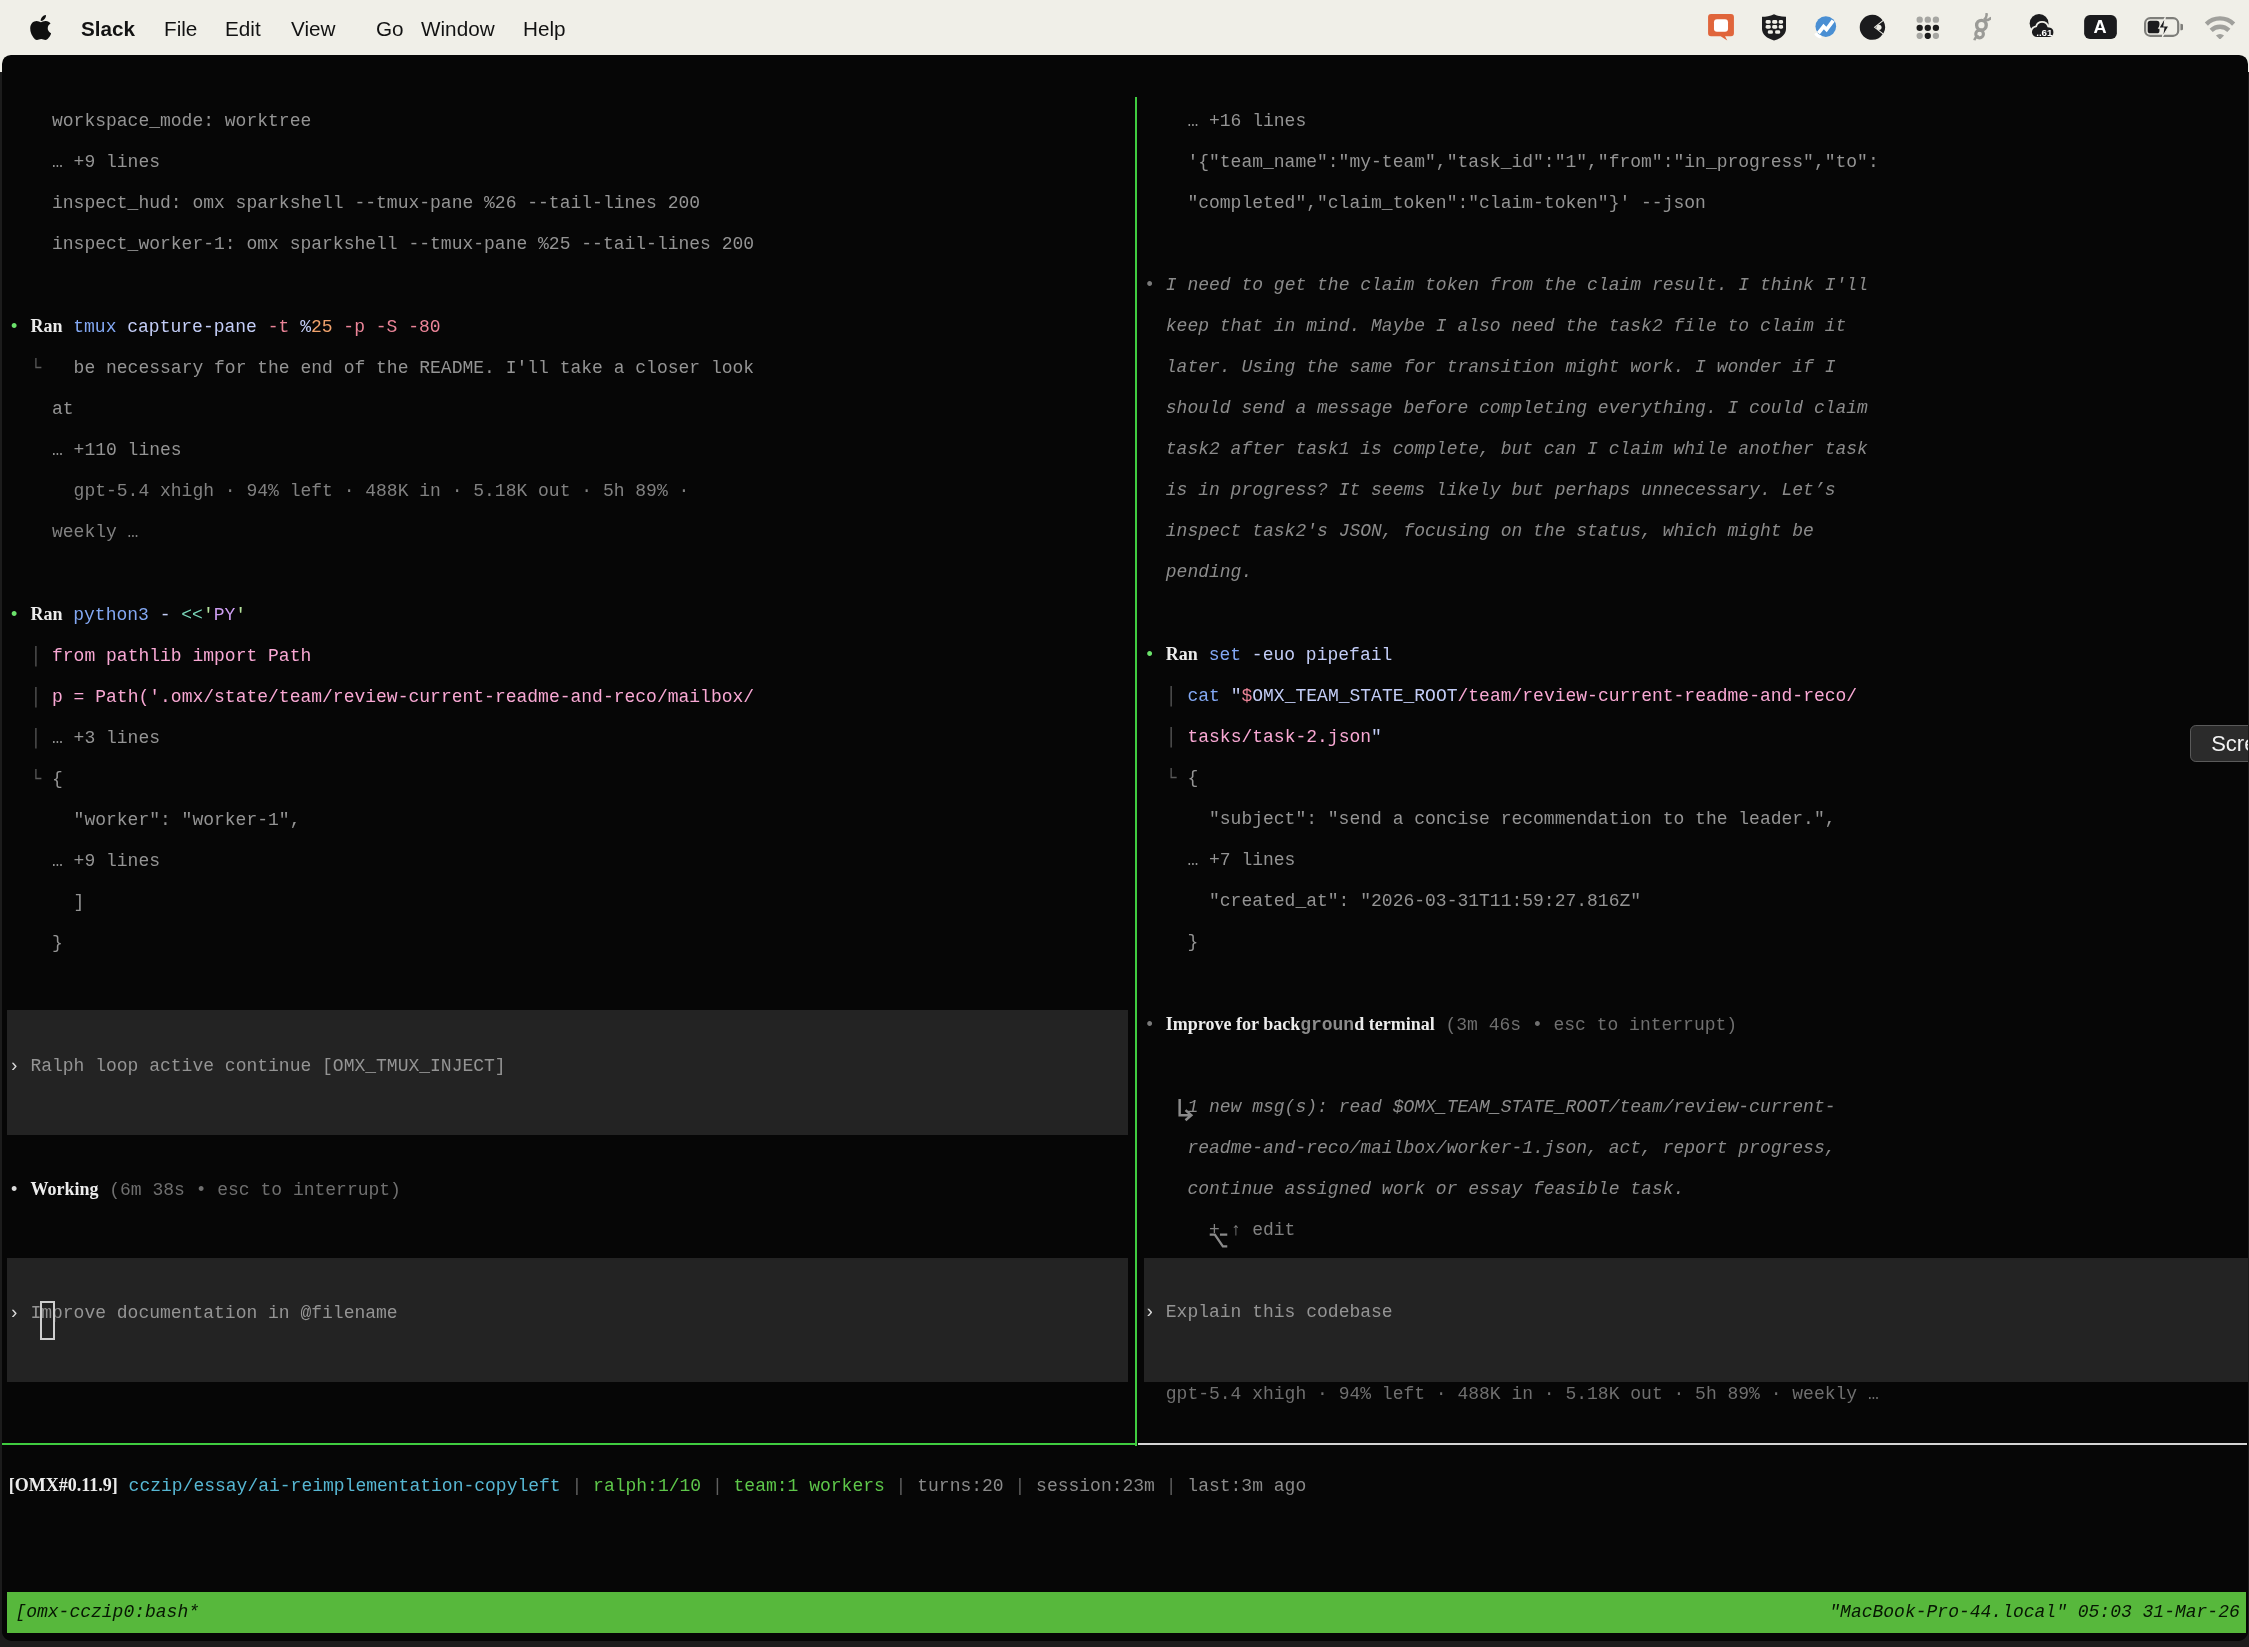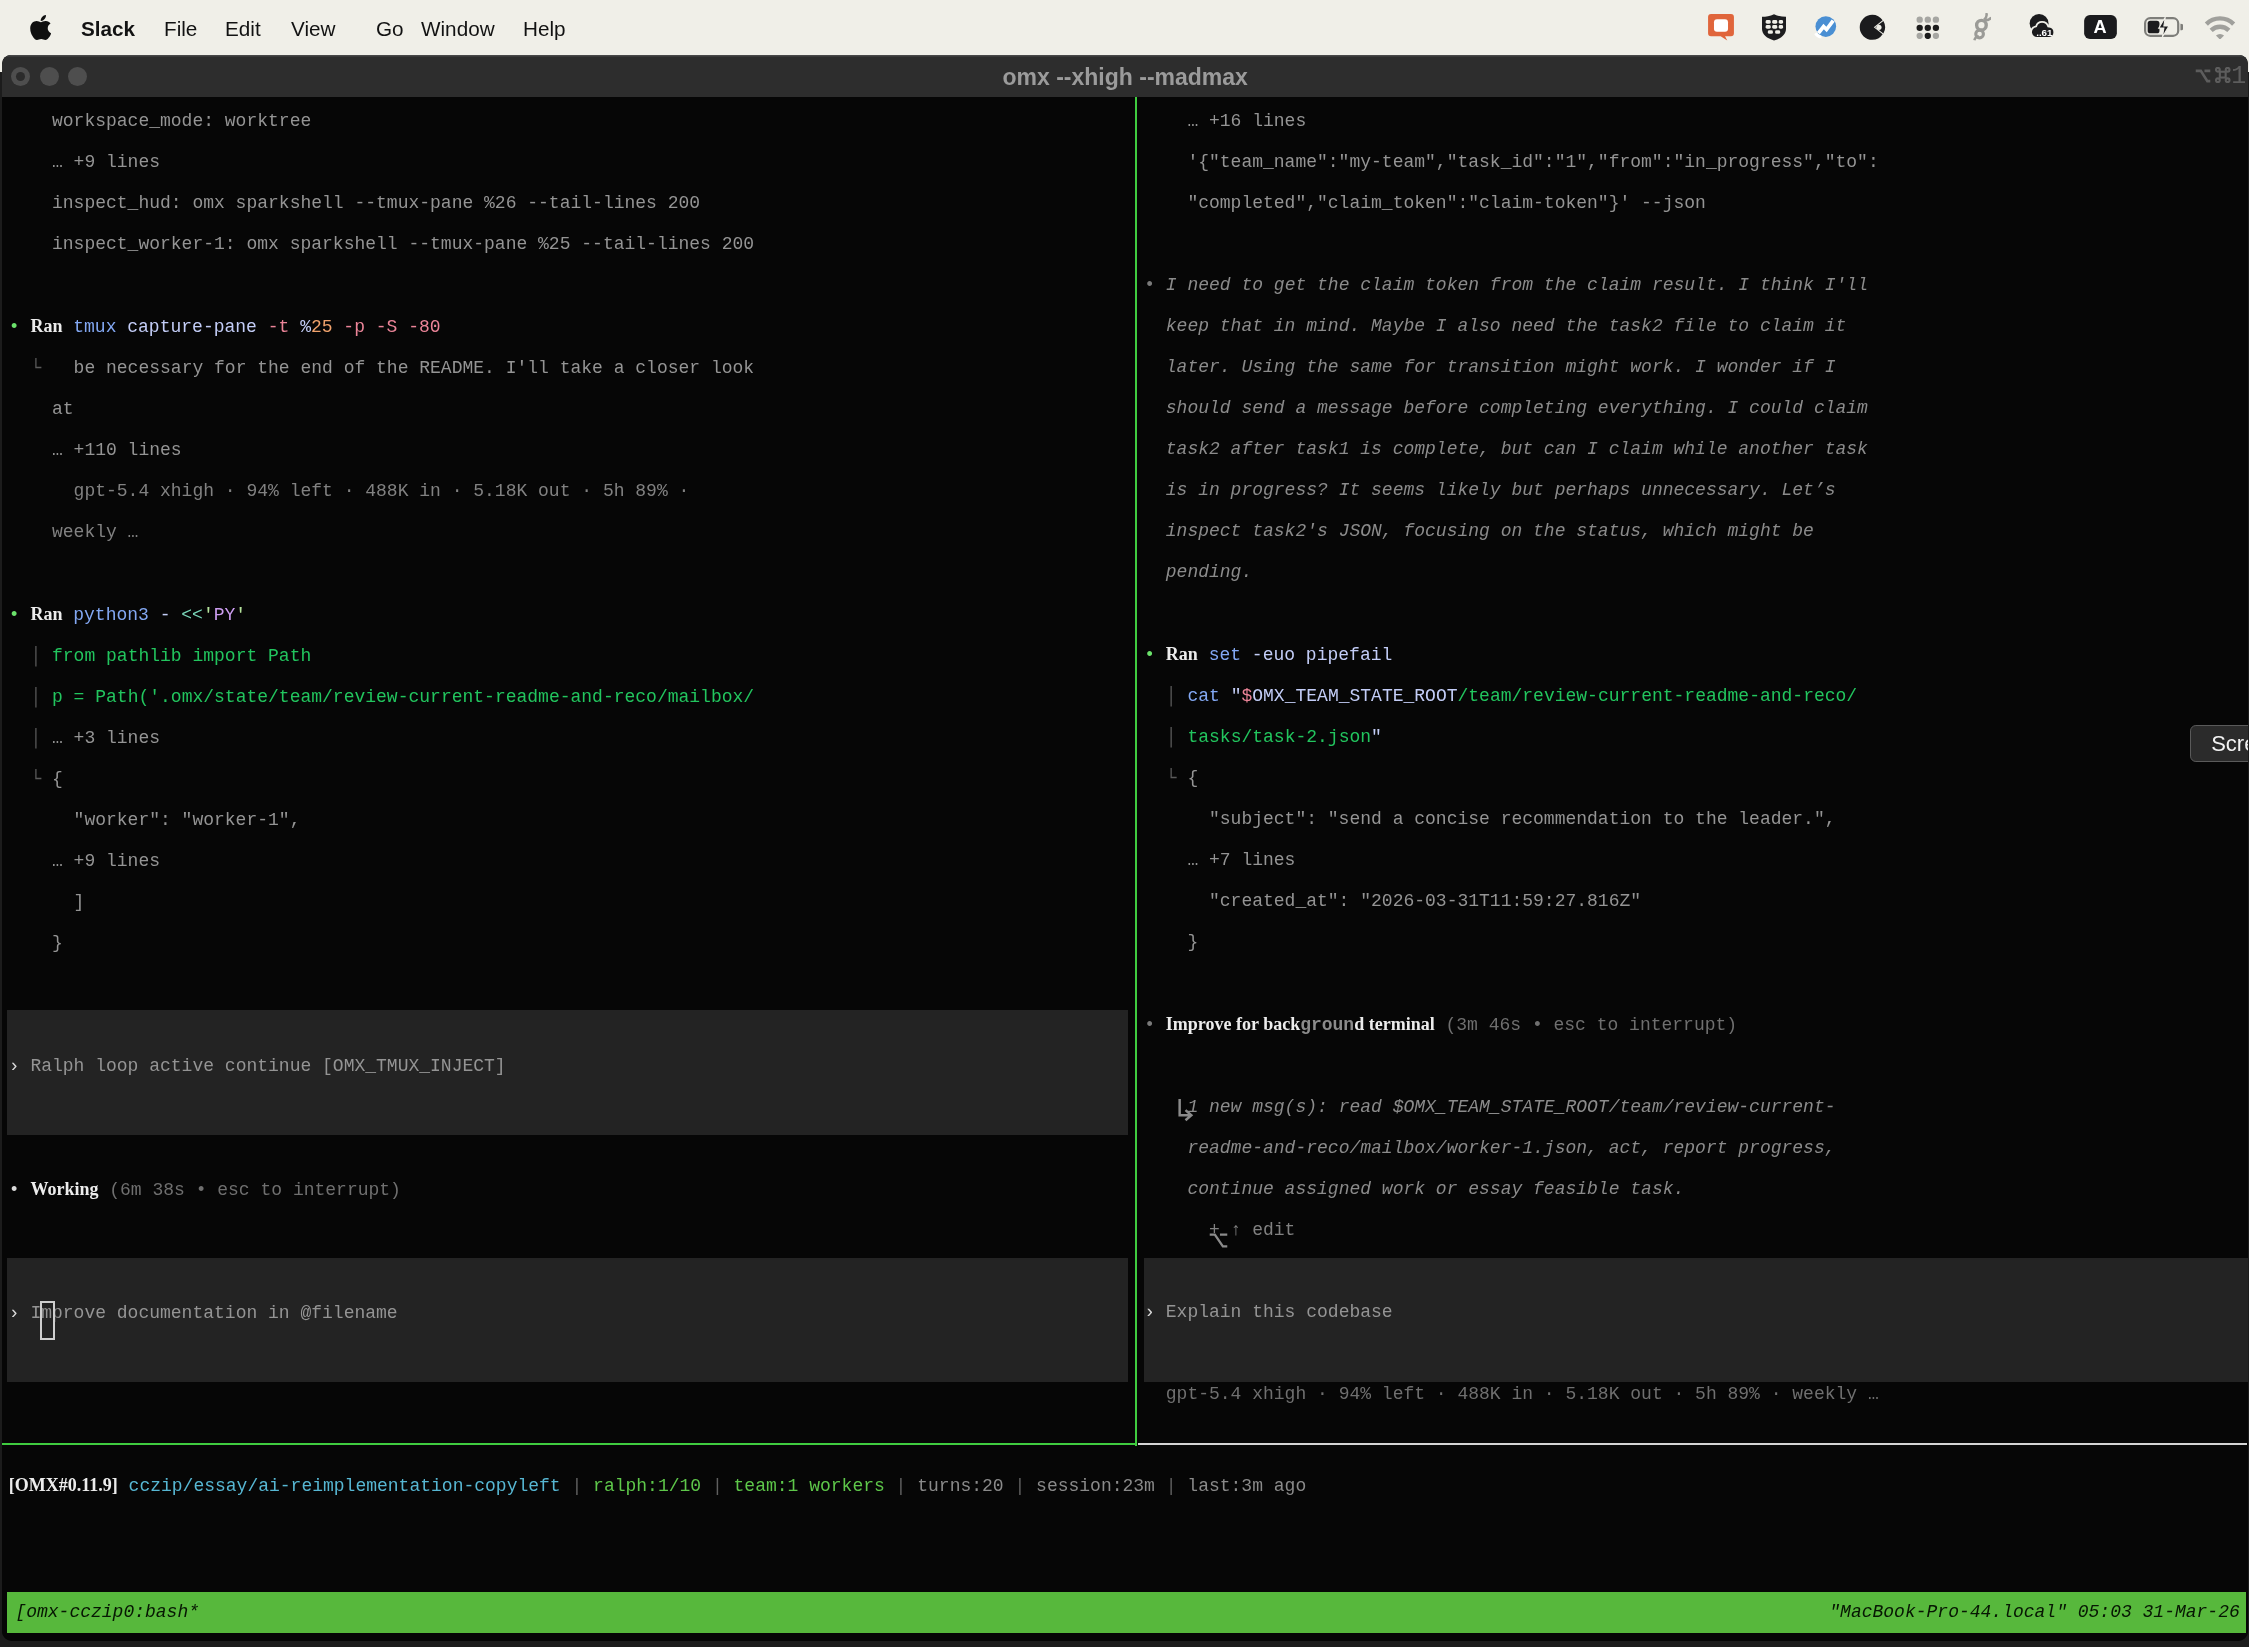--- a/index.html
+++ b/index.html
@@ -30,21 +30,21 @@
 
   .w  { color:#ececec; font-weight:bold;font-family:Liberation Serif, serif; }
   .gb { color:#6be26b; }
   .bl { color:#83a8f3; }
   .lv { color:#c3cdf7; }
   .pk { color:#eb8498; }
   .or { color:#f0a26c; }
   .mt { color:#7bd8bb; }
   .qg { color:#b5e39c; }
   .vi { color:#cc9df0; }
-  .gr { color:#22c55e; }
+  .gr { color:#f9a8d4; }
   .dm { color:#6f6f6f; }
   .d8 { color:#818181; }
   .gt { color:#5a5a5a; }
   .it { font-style:italic; color:#8b8b8b; }
   .bu { color:#7a7a7a; }
   .wb { color:#d9d9d9; }
   .sh { color:#8b8b8b; font-weight:bold; }
 
   .box { position:absolute; background:#232323; }
   #vdiv  { position:absolute; left:1133px; top:0; width:2.2px; height:1349px; background:#3fcb3f; }
@@ -150,40 +150,20 @@
   <svg style="left:2204px; top:15.5px;" width="32" height="23.6" viewBox="0 0 43 32">
     <g fill="none" stroke="#a0a09c">
       <path d="M3 11 a26 26 0 0 1 37 0" stroke-width="6"></path>
       <path d="M9.5 19.5 a17 17 0 0 1 24 0" stroke-width="6"></path>
     </g>
     <path d="M16 26.5 a8 8 0 0 1 11 0 L21.5 32 z" fill="#a0a09c"></path>
   </svg>
 </div>
 
 <div id="win">
-  <div id="titlebar">
-    <div class="tl" style="left:8.9px;"></div>
-    <div class="tl" style="left:38px;"></div>
-    <div class="tl" style="left:66px;"></div>
-    <div style="position:absolute; left:14px; top:17px; width:8.9px; height:8.9px; border-radius:50%; background:#2b2b2b;"></div>
-    <div id="wtitle">omx --xhigh --madmax</div>
-    <svg style="left:2193px; top:12.5px;" width="16" height="16" viewBox="0 0 22 22">
-      <path d="M1 4 h7 l9 14 h4 M13 4 h8" stroke="#5d5d5d" stroke-width="3.6" fill="none"></path>
-    </svg>
-    <svg style="left:2213px; top:11.8px;" width="15.5" height="16" viewBox="0 0 21 22">
-      <g fill="none" stroke="#5d5d5d" stroke-width="2.9">
-        <rect x="6.5" y="6.5" width="8" height="8"></rect>
-        <circle cx="3.8" cy="3.8" r="2.6"></circle>
-          <circle cx="17.2" cy="3.8" r="2.6"></circle>
-        <circle cx="3.8" cy="18.2" r="2.6"></circle>
-          <circle cx="17.2" cy="18.2" r="2.6"></circle>
-      </g>
-    </svg>
-    <div style="position:absolute; left:2229px; top:0; height:42px; line-height:44px; font-size:25px; color:#5d5d5d; font-family:'Liberation Mono',monospace;">1</div>
-  </div>
   <div id="term">
     <div class="box" style="left:5.2px; top:913px; width:1121px; height:125px;"></div>
     <div class="box" style="left:5.2px; top:1161px; width:1121px; height:124px;"></div>
     <div class="box" style="left:1142px; top:1161px; width:1104px; height:124px;"></div>
     <pre id="lpane"><span>    workspace_mode: worktree</span>
     … +9 lines
     inspect_hud: omx sparkshell --tmux-pane %26 --tail-lines 200
     inspect_worker-1: omx sparkshell --tmux-pane %25 --tail-lines 200
 
 <span class="gb">•</span> <span class="w">Ran</span> <span class="bl">tmux</span> <span class="lv">capture-pane</span> <span class="pk">-t</span> <span class="lv">%</span><span class="or">25</span> <span class="pk">-p</span> <span class="pk">-S</span> <span class="pk">-80</span>

